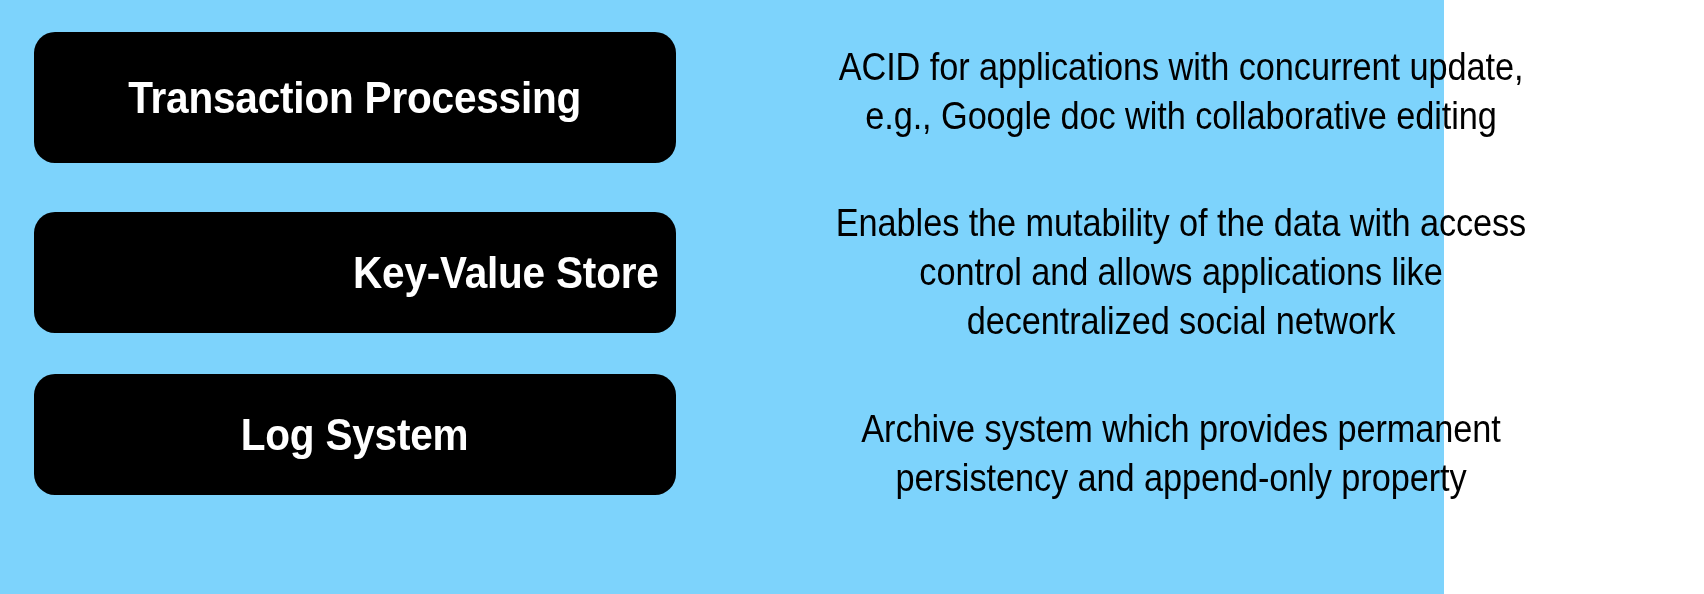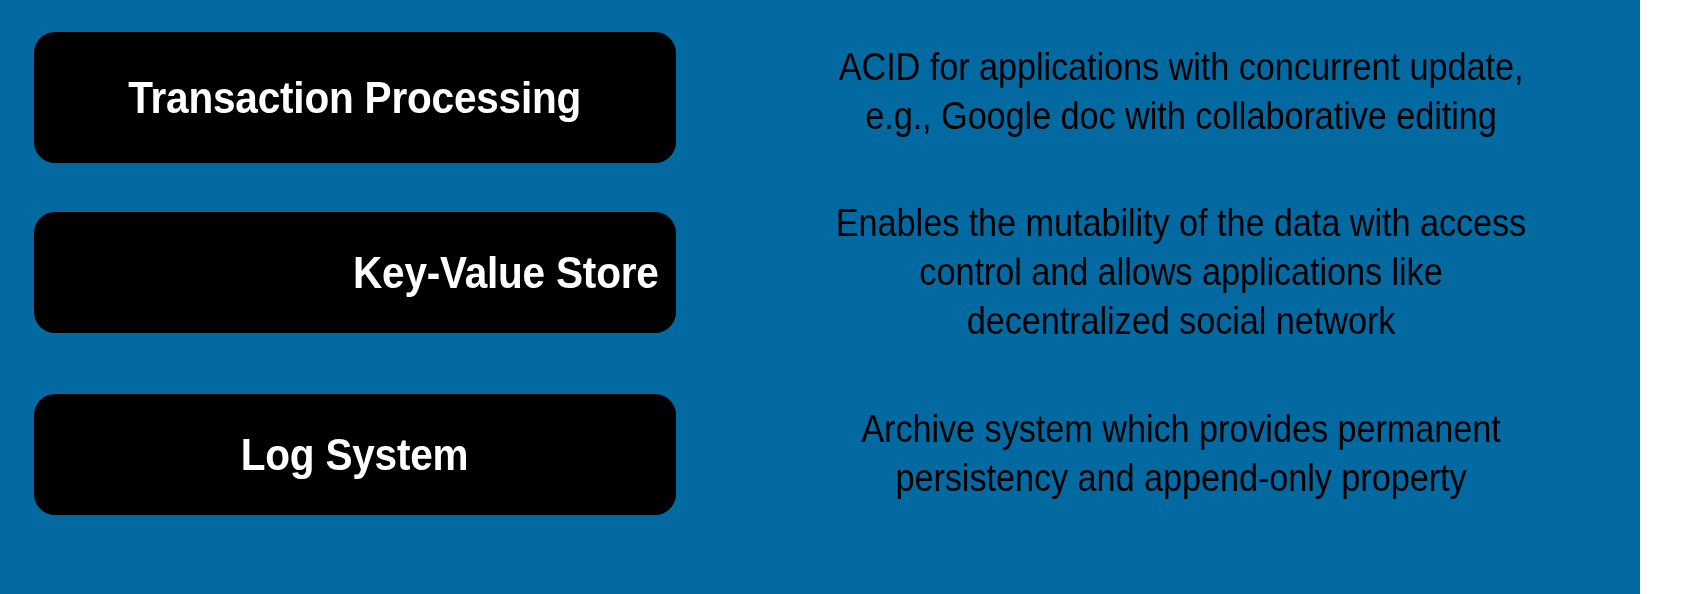--- a/index.html
+++ b/index.html
@@ -10,23 +10,23 @@
   body {
     width: 1704px;
     height: 594px;
     background: #ffffff;
     font-family: "Liberation Sans", "DejaVu Sans", sans-serif;
     overflow: hidden;
   }
 
   #slide {
     position: relative;
-    width: 1640px;
+    width: 1444px;
     height: 594px;
-    background: #0369a1;
+    background: #7dd3fc;
   }
 
   
   .box {
     position: absolute;
     left: 34px;
     width: 642px;
     background: #000000;
     border-radius: 21px;
     display: flex;
@@ -64,21 +64,21 @@
 
   
   #box-1   { top: 32px;  height: 131px; }
   #desc-1  { top: 42px;  }
 
   
   #box-2   { top: 212px; height: 121px; justify-content: flex-end; }
   #desc-2  { top: 198px; }
 
   
-  #box-3   { top: 394px; height: 121px; }
+  #box-3   { top: 374px; height: 121px; }
   #desc-3  { top: 404px; }
 </style>
 </head>
 <body>
 
 <div id="slide">
 
   <div class="box" id="box-1">
     <span class="box-label">Transaction Processing</span>
   </div>

